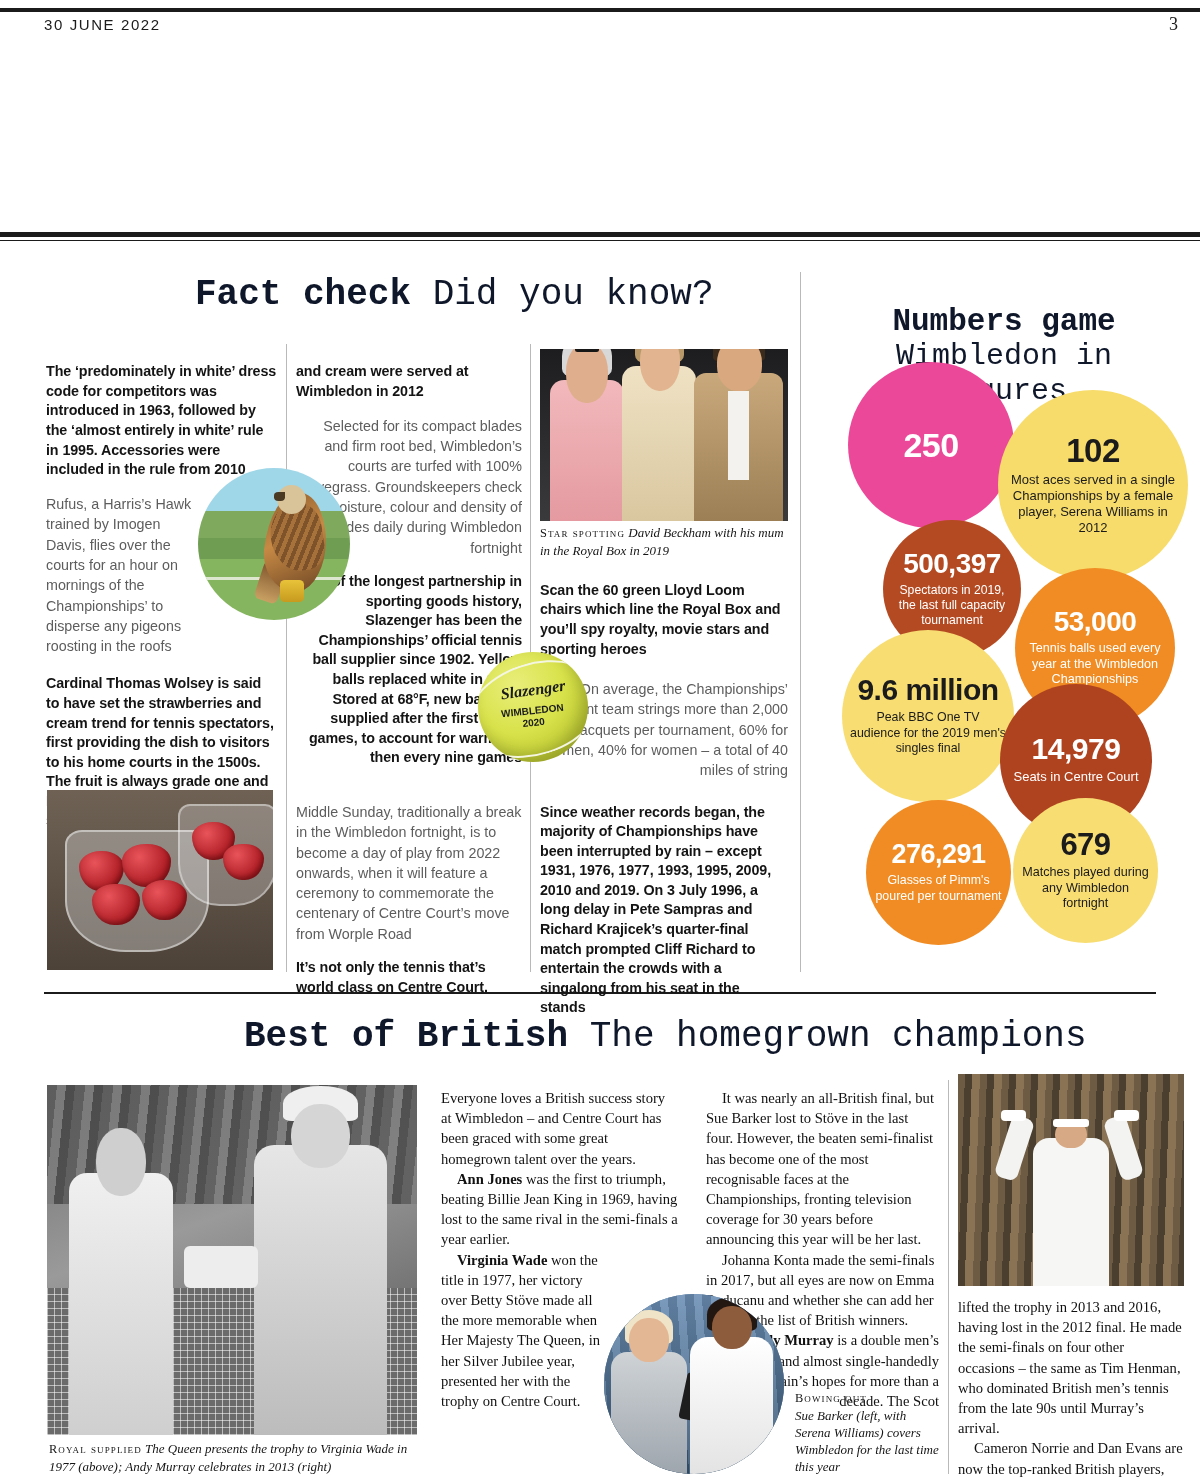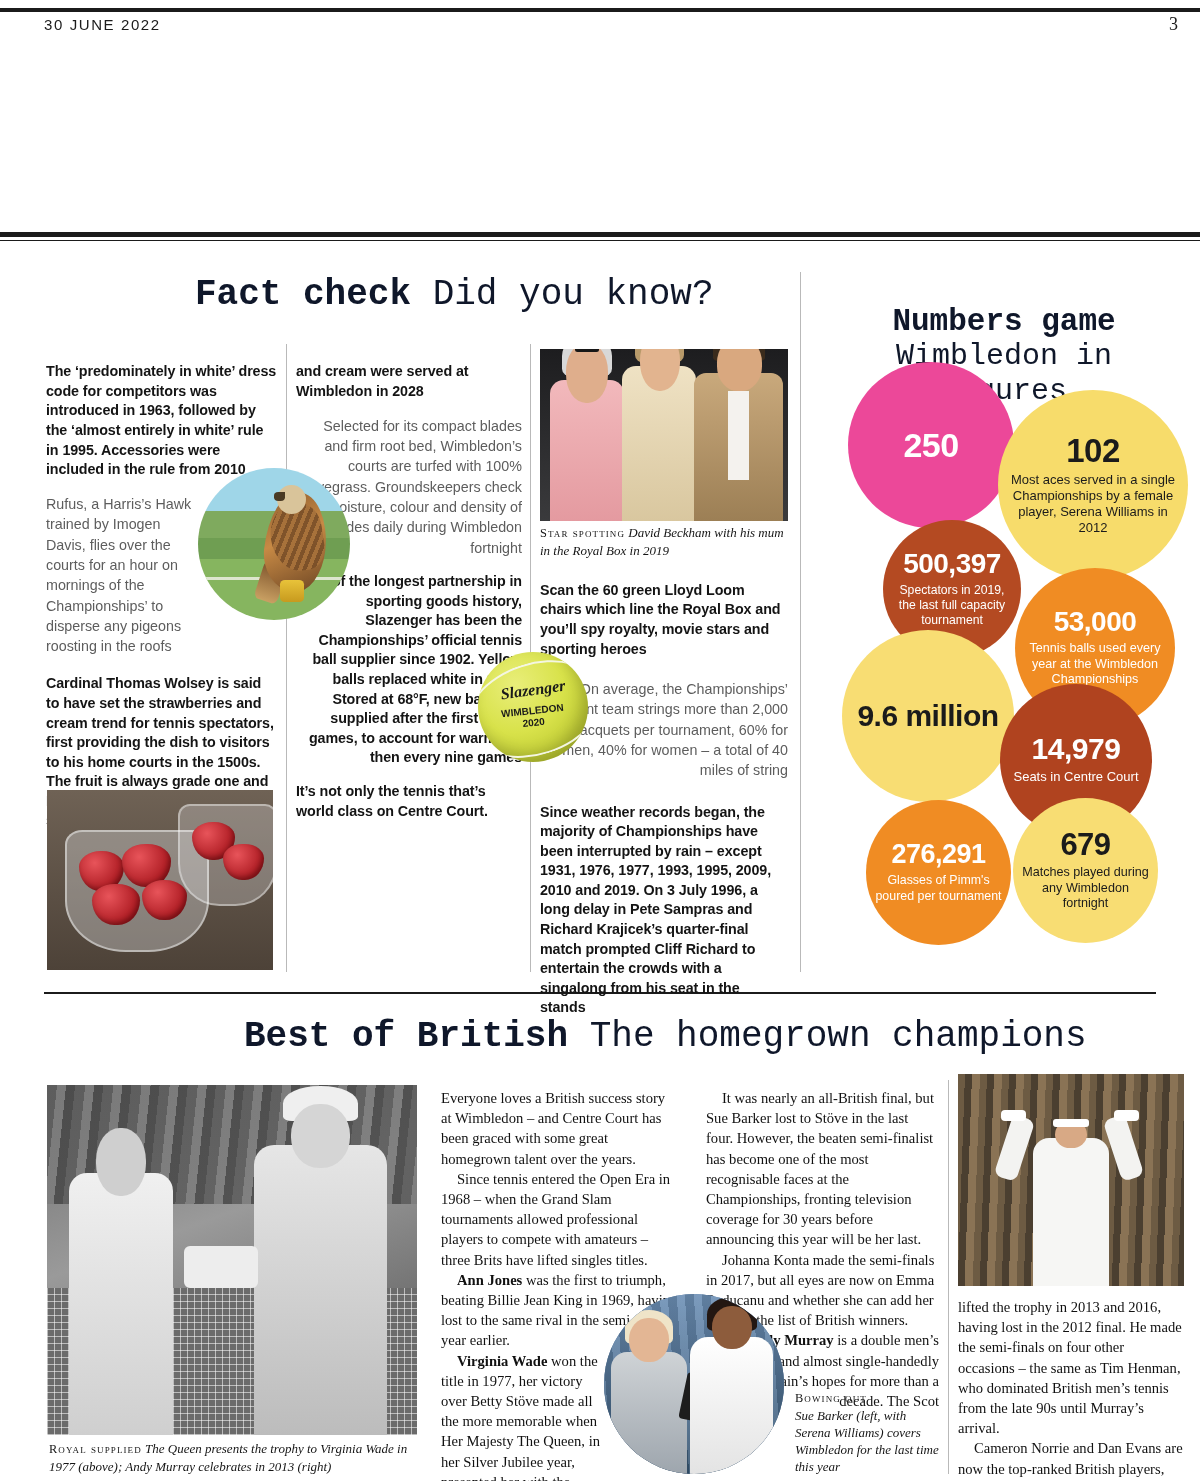--- a/index.html
+++ b/index.html
@@ -211,23 +211,24 @@
   <div class="watermark">
   </div>
 
   <div class="col" id="fc-col1">
     <p class="fc-bold">The ‘predominately in white’ dress code for competitors was introduced in 1963, followed by the ‘almost entirely in white’ rule in 1995. Accessories were included in the rule from 2010</p>
     <p class="fc-light" style="width:150px;">Rufus, a Harris’s Hawk trained by Imogen Davis, flies over the courts for an hour on mornings of the Championships’ to disperse any pigeons roosting in the roofs</p>
     <p class="fc-bold" style="margin-top:18px;">Cardinal Thomas Wolsey is said to have set the strawberries and cream trend for tennis spectators, first providing the dish to visitors to his home courts in the 1500s. The fruit is always grade one and Kent grown – 191,930 portions of strawberries</p>
   </div>
 
   <div class="col" id="fc-col2">
-    <p class="fc-bold">and cream were served at Wimbledon in 2028</p>
+    <p class="fc-bold">and cream were served at Wimbledon in 2012</p>
     <p class="fc-light ta-r">Selected for its compact blades and firm root bed, Wimbledon’s courts are turfed with 100% ryegrass. Groundskeepers check the moisture, colour and density of the blades daily during Wimbledon fortnight</p>
     <p class="fc-bold ta-r">Part of the longest partnership in sporting goods history, Slazenger has been the Championships’ official tennis ball supplier since 1902. Yellow balls replaced white in 1986. Stored at 68°F, new balls are supplied after the first seven games, to account for warm-up, then every nine games</p>
+    <p class="fc-light" style="margin-top:34px;">Middle Sunday, traditionally a break in the Wimbledon fortnight, is to become a day of play from 2022 onwards, when it will feature a ceremony to commemorate the centenary of Centre Court’s move from Worple Road</p>
     <p class="fc-bold">It’s not only the tennis that’s world class on Centre Court.</p>
   </div>
 
   <div class="col" id="fc-col3">
     <div style="height:176px;"></div>
     <div class="caption">
       <span class="kicker">Star spotting</span>
       <span>David Beckham with his mum in the Royal Box in 2019</span>
     </div>
     <p class="fc-bold" style="margin-top:22px;">Scan the 60 green Lloyd Loom chairs which line the Royal Box and you’ll spy royalty, movie stars and sporting heroes</p>
@@ -295,20 +296,21 @@
       <div class="bubble" style="left: 883px; top: 520px; width: 138px; height: 138px; background: rgb(180, 74, 34); color: rgb(255, 255, 255);">
         <div class="num" style="font-size: 28px;">500,397</div>
         <div class="cap" style="font-size: 12.2px;">Spectators in 2019, the last full capacity tournament</div>
       </div>
       <div class="bubble" style="left: 1015px; top: 568px; width: 160px; height: 160px; background: rgb(240, 140, 35); color: rgb(255, 255, 255);">
         <div class="num" style="font-size: 28px;">53,000</div>
         <div class="cap" style="font-size: 12.6px;">Tennis balls used every year at the Wimbledon Championships</div>
       </div>
       <div class="bubble" style="left: 842px; top: 630px; width: 172px; height: 172px; background: rgb(248, 221, 115); color: rgb(27, 27, 27);">
         <div class="num" style="font-size: 30px;">9.6 million</div>
+        <div class="cap" style="font-size: 12.4px;">Peak BBC One TV audience for the 2019 men's singles final</div>
       </div>
       <div class="bubble" style="left: 1000px; top: 684px; width: 152px; height: 152px; background: rgb(176, 67, 31); color: rgb(255, 255, 255);">
         <div class="num" style="font-size: 30px;">14,979</div>
         <div class="cap" style="font-size: 13px;">Seats in Centre Court</div>
       </div>
       <div class="bubble" style="left: 866px; top: 800px; width: 145px; height: 145px; background: rgb(240, 140, 35); color: rgb(255, 255, 255);">
         <div class="num" style="font-size: 27px;">276,291</div>
         <div class="cap" style="font-size: 12.4px;">Glasses of Pimm's poured per tournament</div>
       </div>
       <div class="bubble" style="left: 1013px; top: 798px; width: 145px; height: 145px; background: rgb(248, 221, 115); color: rgb(27, 27, 27);">
@@ -317,21 +319,20 @@
       </div>
     </div>
 
   <div class="hl" id="bb-heading" style="position:absolute;left:244px;top:1018px;font-size:36px;">
     <b>Best of British</b>
     <span class="light">The homegrown champions</span>
   </div>
 
   <div class="bb-col" id="bb-col1">
     <p class="first">Everyone loves a British success story at Wimbledon – and Centre Court has been graced with some great homegrown talent over the years.</p>
-    <p>Since tennis entered the Open Era in 1968 – when the Grand Slam tournaments allowed professional players to compete with amateurs – three Brits have lifted singles titles.</p>
     <p><b>Ann Jones</b><span> was the first to triumph, beating Billie Jean King in 1969, having lost to the same rival in the semi-finals a year earlier.</span></p>
     <p style="width:170px;"><b>Virginia Wade</b><span> won the title in 1977, her victory over Betty Stöve made all the more memorable when Her Majesty The Queen, in her Silver Jubilee year, presented her with the trophy on Centre Court.</span></p>
   </div>
 
   <div class="bb-col" id="bb-col2">
     <p>It was nearly an all-British final, but Sue Barker lost to Stöve in the last four. However, the beaten semi-finalist has become one of the most recognisable faces at the Championships, fronting television coverage for 30 years before announcing this year will be her last.</p>
     <p>Johanna Konta made the semi-finals in 2017, but all eyes are now on Emma Raducanu and whether she can add her name to the list of British winners.</p>
     <p class="ta-r"><b>Andy Murray</b><span> is a double men’s champion and almost single-handedly carried Britain’s hopes for more than a decade. The Scot</span></p>
   </div>
 

